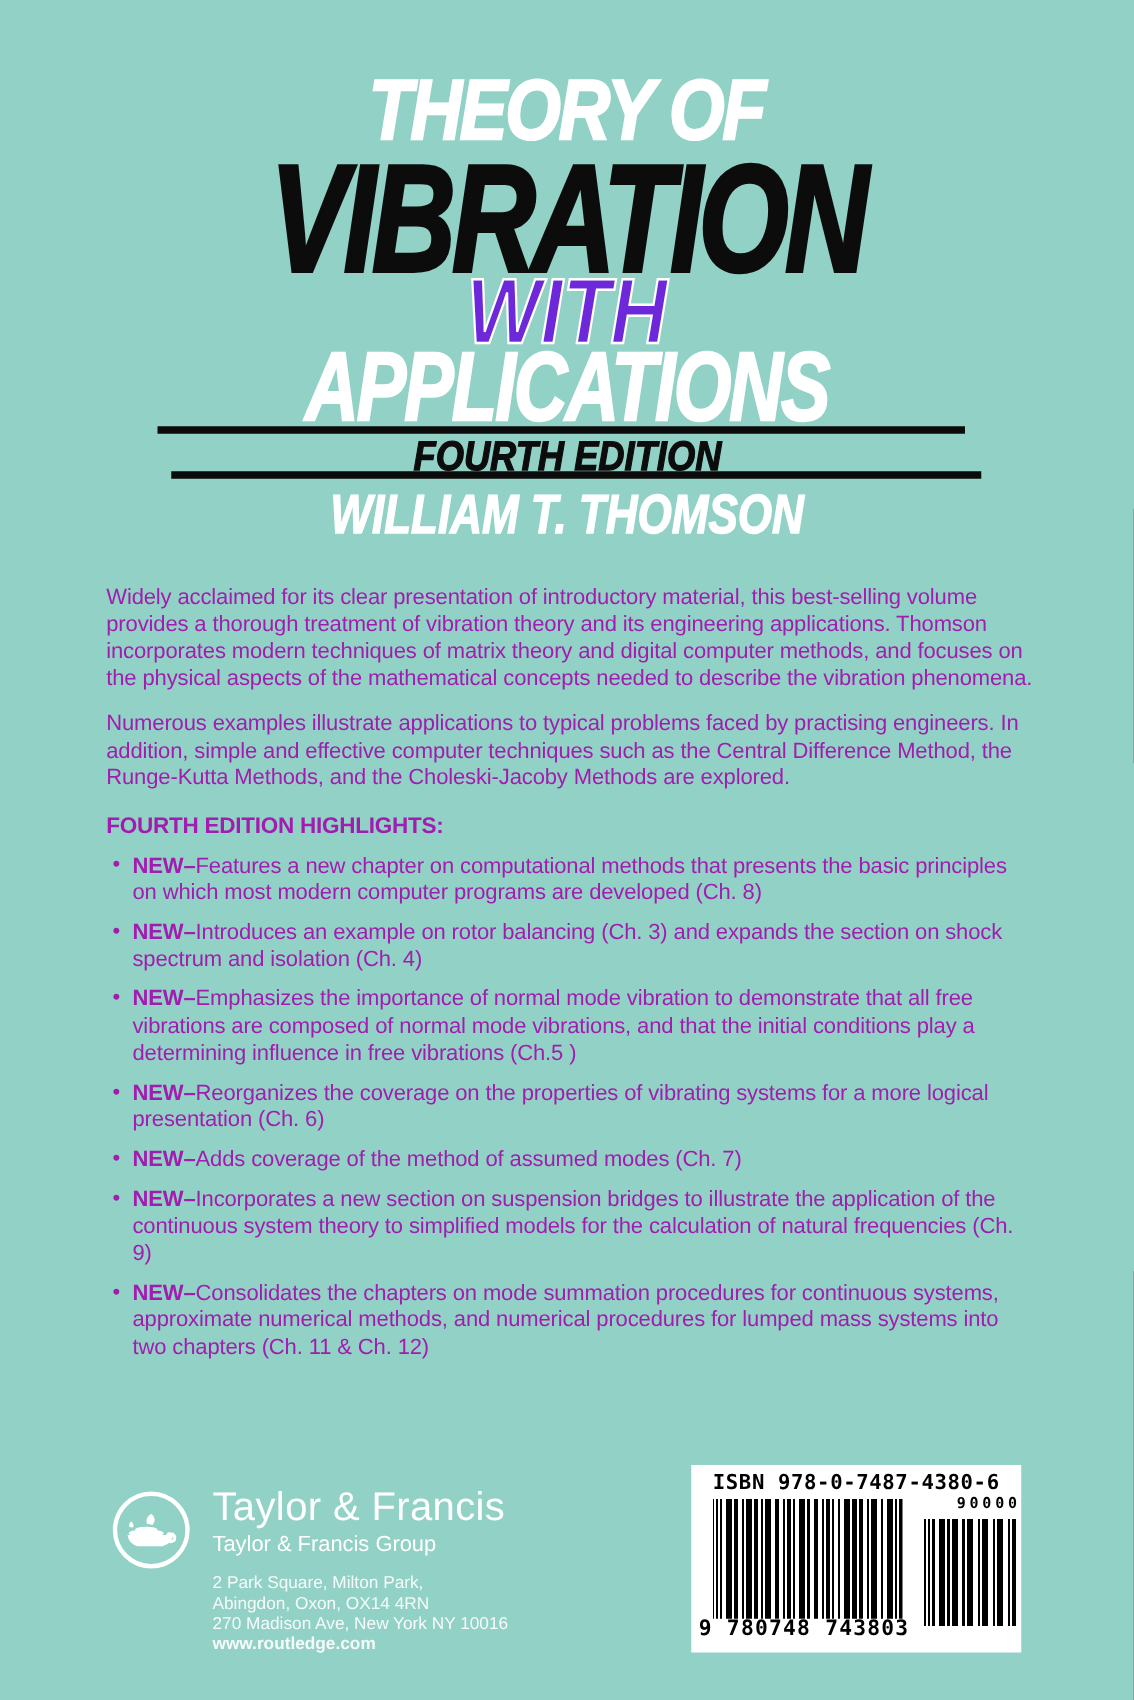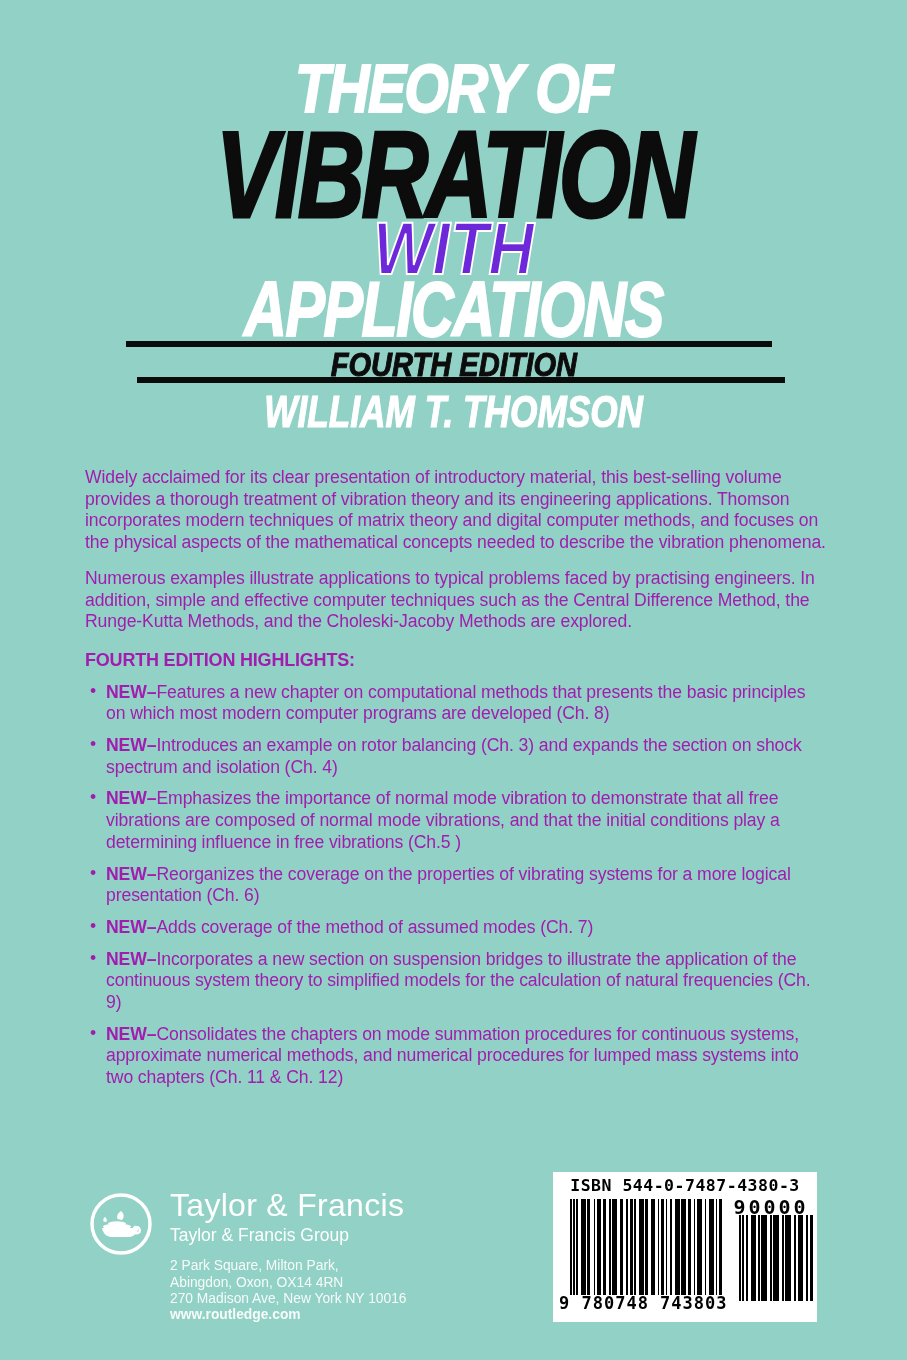--- a/index.html
+++ b/index.html
@@ -48,22 +48,22 @@
   .pubgroup{font-size:17.5px;margin-top:2px;}
   .pubaddr{font-size:13.8px;line-height:16.4px;margin-top:12px;opacity:.92;}
   .pubaddr .web{font-weight:bold;}
   
   .bc{position:absolute;left:553px;top:1172px;width:264px;height:150px;background:#ffffff;color:#000;}
   .bc-isbn{
     position:absolute;left:0;right:0;top:4px;text-align:center;
     font-family:"DejaVu Sans Mono",monospace;font-weight:bold;font-size:16.5px;letter-spacing:.5px;
   }
   .bc-price{
-    position:absolute;left:180px;top:23px;width:76px;text-align:center;
-    font-family:"DejaVu Sans Mono",monospace;font-weight:bold;font-size:20px;letter-spacing:3px;
+    position:absolute;left:200px;top:23px;width:76px;text-align:center;
+    font-family:"DejaVu Sans Mono",monospace;font-weight:bold;font-size:12px;letter-spacing:3px;
   }
   .bc-main{position:absolute;left:17px;top:27px;width:152px;height:96px;}
   .bc-digits{
     position:absolute;left:6px;top:121px;
     font-family:"DejaVu Sans Mono",monospace;font-weight:bold;font-size:17px;letter-spacing:1px;white-space:pre;
   }
   .bc-supp{position:absolute;left:186px;top:43px;width:74px;height:86px;}
 </style>
 </head>
 <body>
@@ -112,21 +112,21 @@
       <div class="pubaddr">
         <div>2 Park Square, Milton Park,</div>
         <div>Abingdon, Oxon, OX14 4RN</div>
         <div>270 Madison Ave, New York NY 10016</div>
         <div class="web">www.routledge.com</div>
       </div>
     </div>
   </div>
 
   <div class="bc">
-    <div class="bc-isbn">ISBN 544-0-7487-4380-3</div>
+    <div class="bc-isbn">ISBN 978-0-7487-4380-6</div>
     <div class="bc-price">90000</div>
     <div class="bc-main"><svg width="100%" height="100%" viewBox="0 0 97 10" preserveAspectRatio="none" shape-rendering="crispEdges">
           <rect x="0" y="0" width="1" height="10" fill="#000"></rect>
           <rect x="2" y="0" width="1" height="10" fill="#000"></rect>
           <rect x="4" y="0" width="1" height="10" fill="#000"></rect>
           <rect x="7" y="0" width="3" height="10" fill="#000"></rect>
           <rect x="11" y="0" width="2" height="10" fill="#000"></rect>
           <rect x="15" y="0" width="1" height="10" fill="#000"></rect>
           <rect x="17" y="0" width="3" height="10" fill="#000"></rect>
           <rect x="21" y="0" width="2" height="10" fill="#000"></rect>

